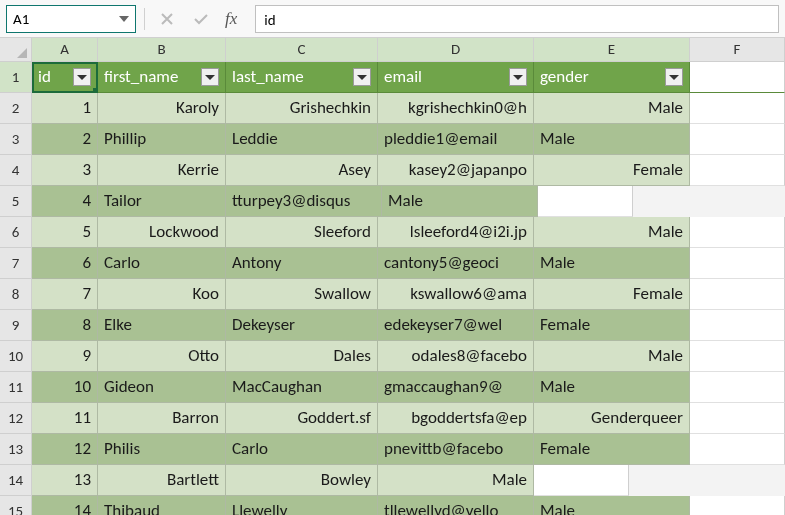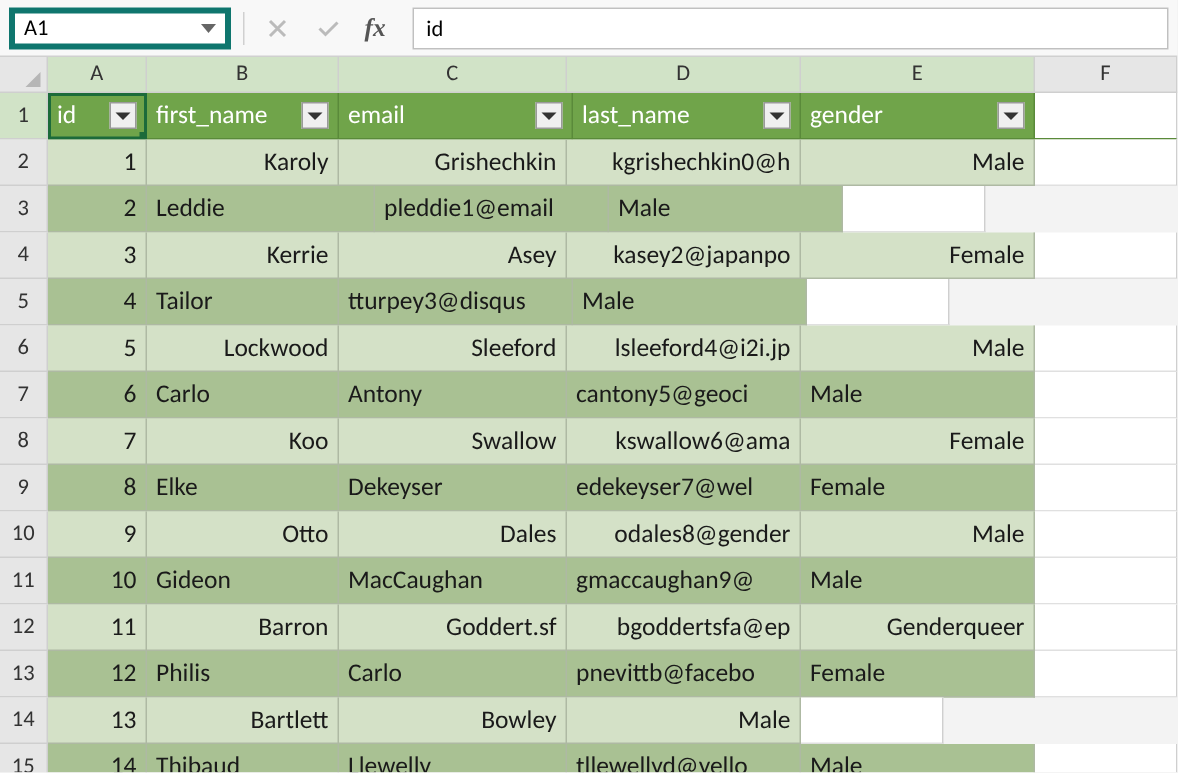--- a/index.html
+++ b/index.html
@@ -16,24 +16,24 @@
   .formula-bar {
     display: flex;
     align-items: center;
     background: #f8f8f8;
     border-bottom: 1px solid #d0d0d0;
     height: 38px;
     padding: 0 6px;
     gap: 6px;
   }
   .name-box {
-    width: 148px;
+    width: 130px;
     height: 28px;
     background: #ffffff;
-    border: 4px solid #0f766e;
+    border: 1px solid #0f766e;
     display: flex;
     align-items: center;
     padding: 0 6px;
     font-size: 15px;
     justify-content: space-between;
   }
   .name-box .dd {
     width: 0; height: 0;
     border-left: 5px solid transparent;
     border-right: 5px solid transparent;
@@ -48,21 +48,20 @@
   .fb-divider {
     width: 1px; height: 22px; background: #d0d0d0;
     margin: 0 2px;
   }
   .fx-label {
     font-style: italic;
     font-family: "Times New Roman", serif;
     color: #555;
     font-size: 17px;
     padding: 0 4px;
-    font-weight: bold;
   }
   .fb-input {
     flex: 1;
     height: 28px;
     background: #fff;
     border: 1px solid #c0c0c0;
     padding: 0 8px;
     font-size: 15px;
     line-height: 28px;
     margin-left: 8px;
@@ -231,46 +230,47 @@
       <div class="row row1">
         <div class="row-head active">1</div>
         <div class="cell col-A sel">
           <span>id</span>
           <span class="filter"></span>
         </div>
         <div class="cell col-B">
           <span>first_name</span>
           <span class="filter"></span>
         </div>
+        <div class="cell col-C">
+          <span>last_name</span>
+          <span class="filter"></span>
+        </div>
         <div class="cell col-D">
           <span>email</span>
-          <span class="filter"></span>
-        </div>
-        <div class="cell col-C">
-          <span>last_name</span>
           <span class="filter"></span>
         </div>
         <div class="cell col-E">
           <span>gender</span>
           <span class="filter"></span>
         </div>
         <div class="cell col-F"></div>
       </div>
       <div class="row row-even">
         <div class="row-head">2</div>
         <div class="cell col-A">1</div>
         <div class="cell col-B">Karoly</div>
         <div class="cell col-C">Grishechkin</div>
         <div class="cell col-D">kgrishechkin0@h</div>
         <div class="cell col-E">Male</div>
         <div class="cell col-F"></div>
       </div>
       <div class="row row-odd">
         <div class="row-head">3</div>
         <div class="cell col-A">2</div>
+        <div class="cell col-B">Phillip</div>
         <div class="cell col-C">Leddie</div>
         <div class="cell col-D">pleddie1@email</div>
         <div class="cell col-E">Male</div>
         <div class="cell col-F"></div>
       </div>
       <div class="row row-even">
         <div class="row-head">4</div>
         <div class="cell col-A">3</div>
         <div class="cell col-B">Kerrie</div>
         <div class="cell col-C">Asey</div>
@@ -320,21 +320,21 @@
         <div class="cell col-C">Dekeyser</div>
         <div class="cell col-D">edekeyser7@wel</div>
         <div class="cell col-E">Female</div>
         <div class="cell col-F"></div>
       </div>
       <div class="row row-even">
         <div class="row-head">10</div>
         <div class="cell col-A">9</div>
         <div class="cell col-B">Otto</div>
         <div class="cell col-C">Dales</div>
-        <div class="cell col-D">odales8@gender</div>
+        <div class="cell col-D">odales8@facebo</div>
         <div class="cell col-E">Male</div>
         <div class="cell col-F"></div>
       </div>
       <div class="row row-odd">
         <div class="row-head">11</div>
         <div class="cell col-A">10</div>
         <div class="cell col-B">Gideon</div>
         <div class="cell col-C">MacCaughan</div>
         <div class="cell col-D">gmaccaughan9@</div>
         <div class="cell col-E">Male</div>

